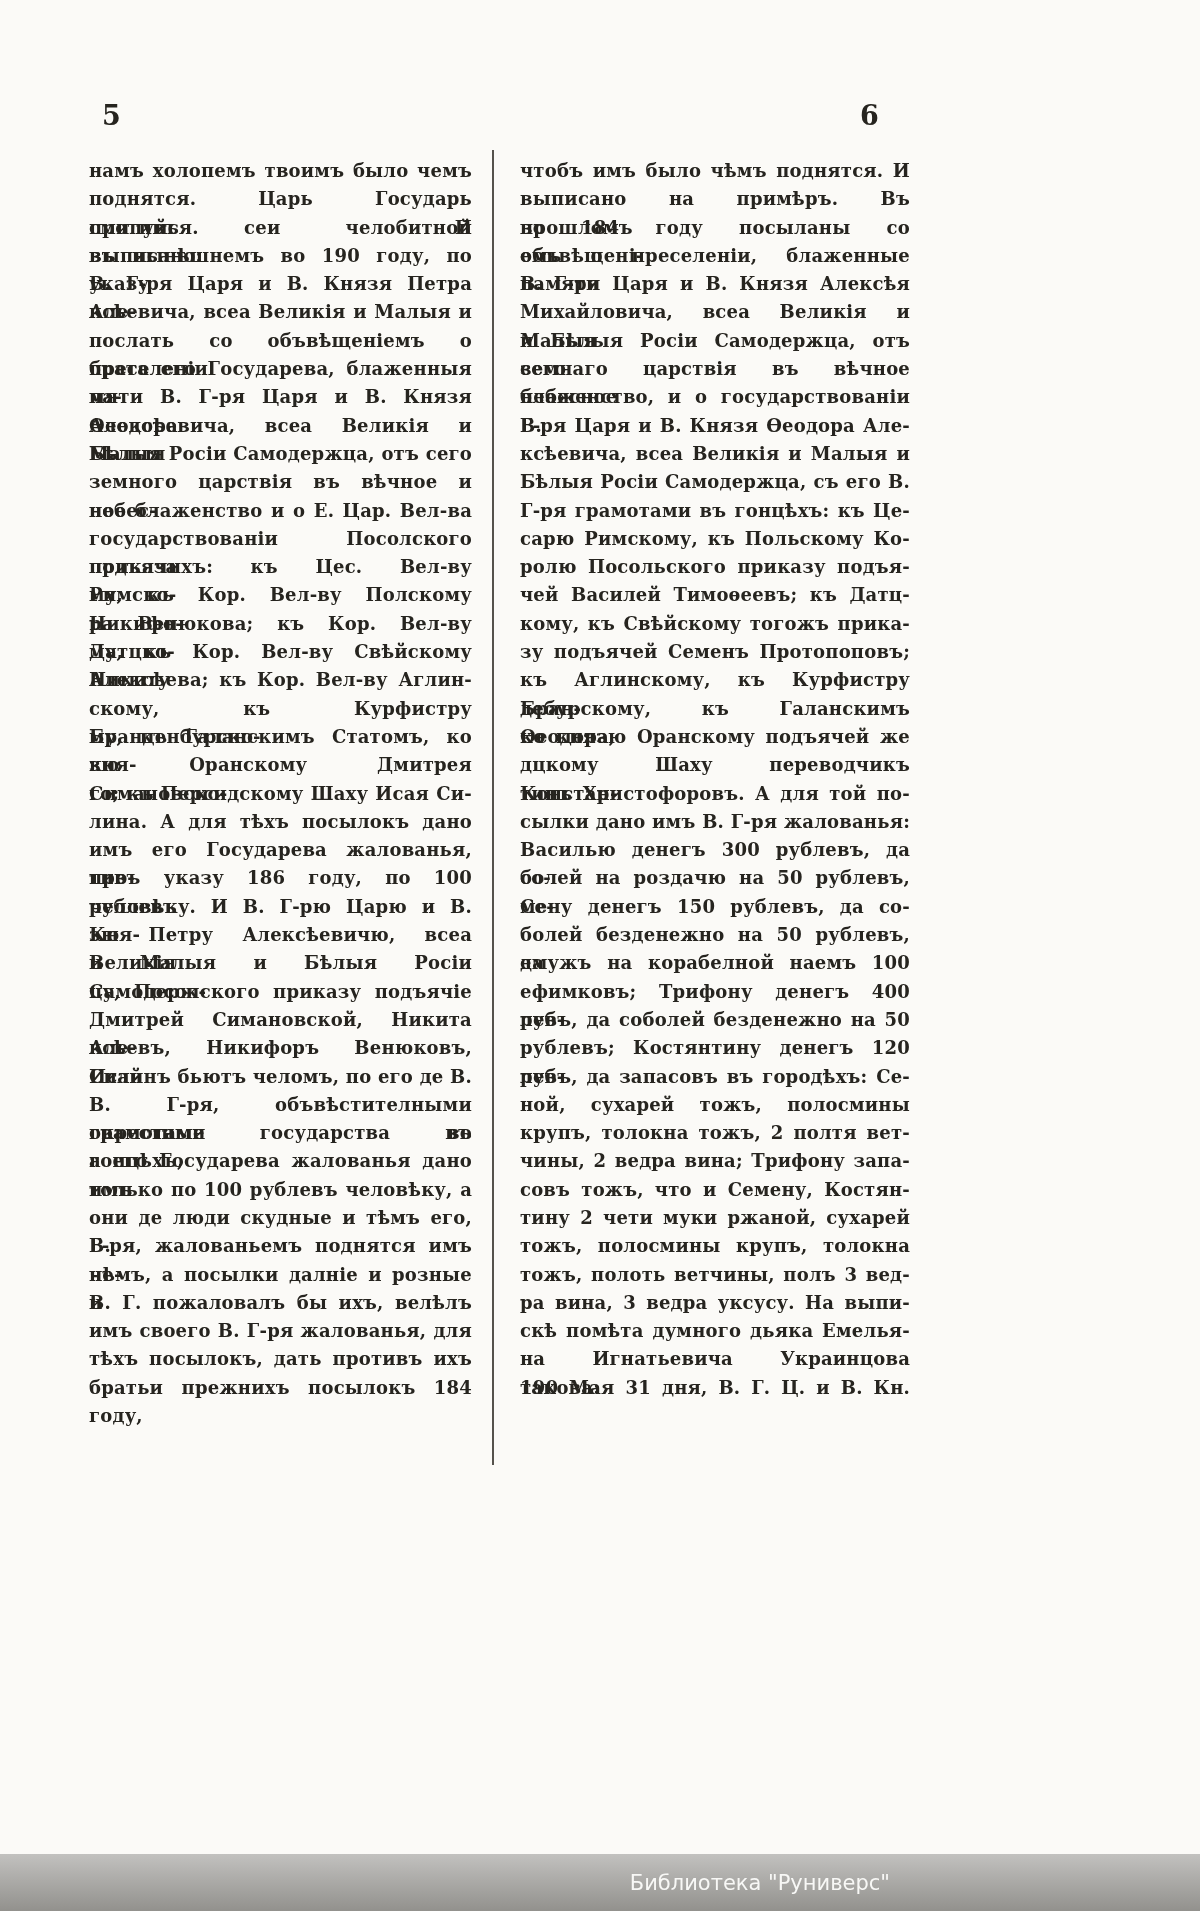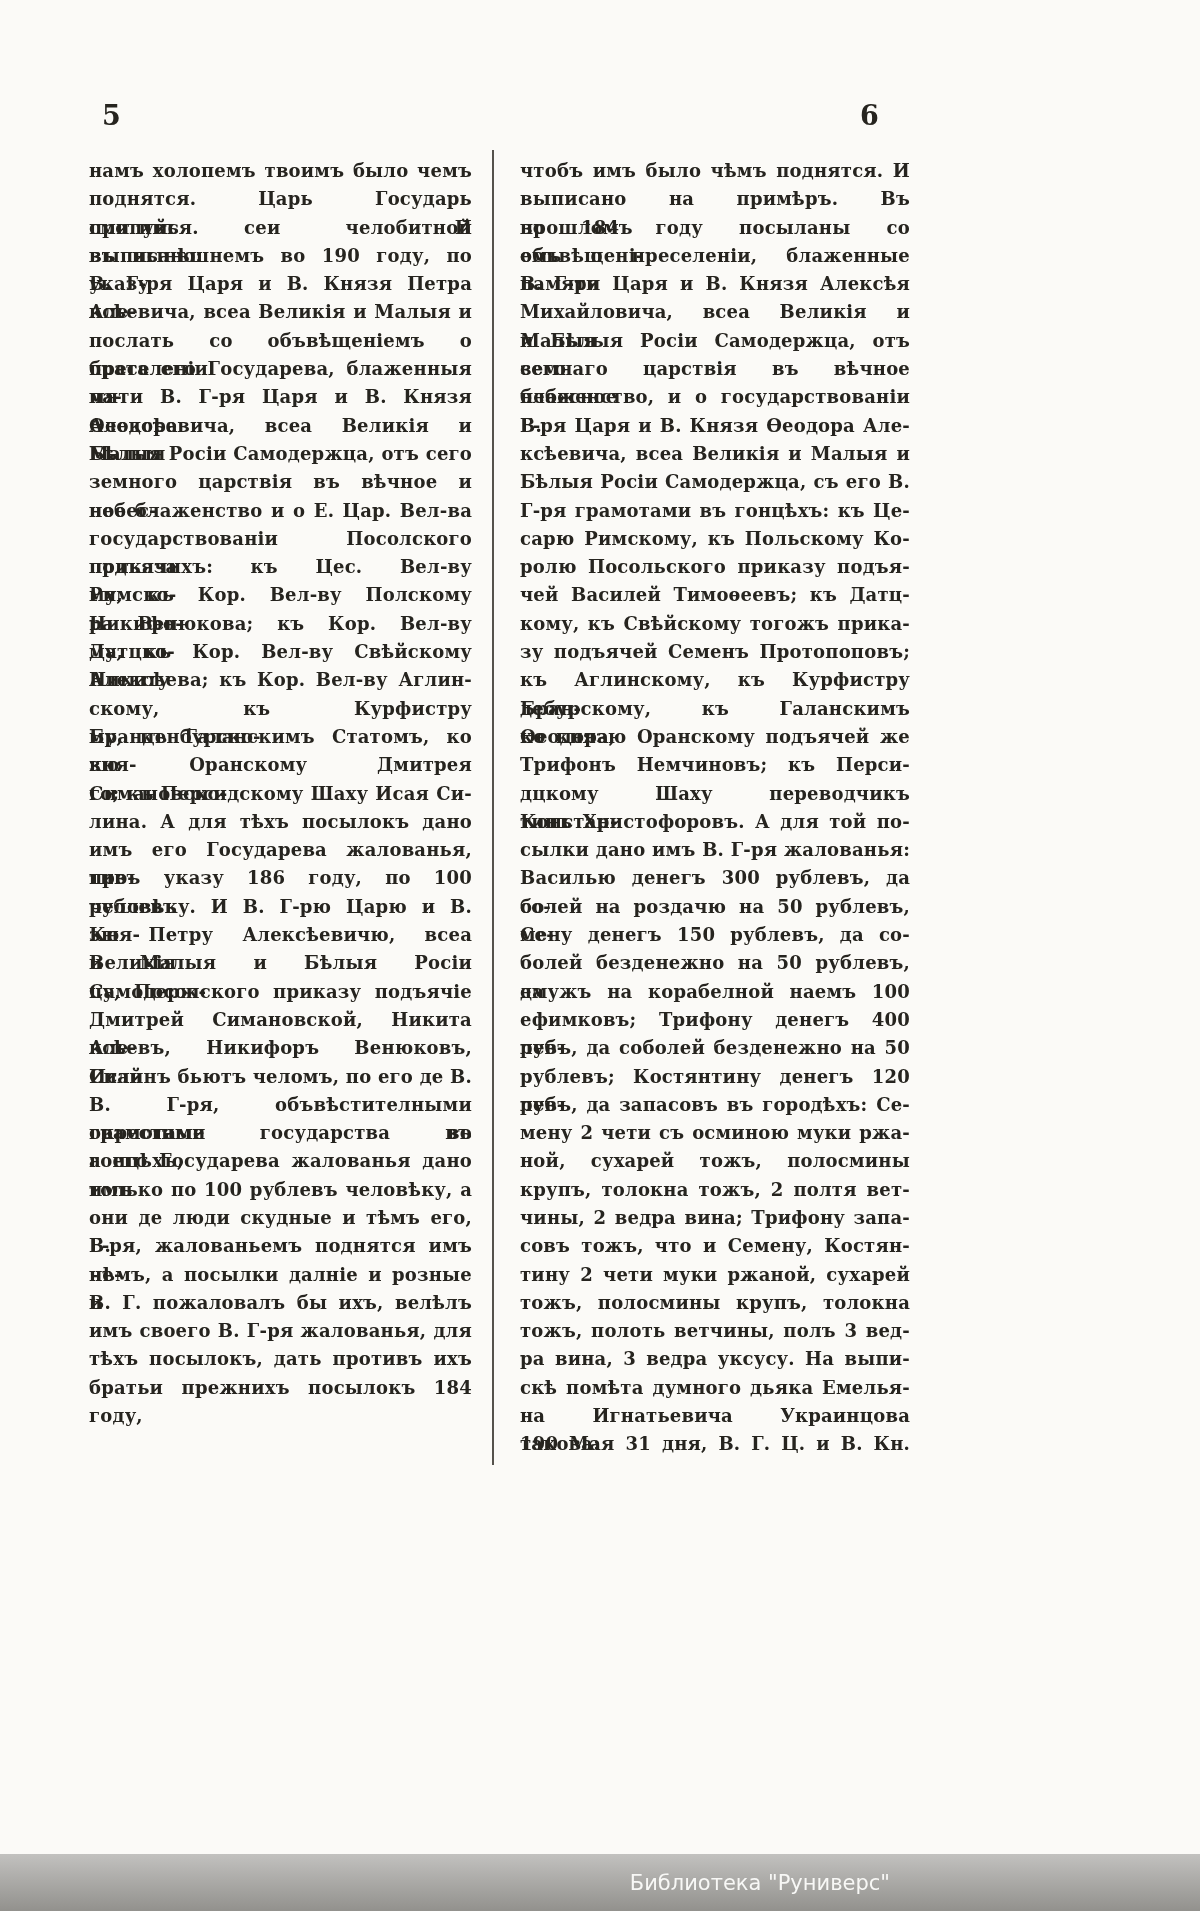--- a/index.html
+++ b/index.html
@@ -120,34 +120,32 @@
       <div class="text-line">Бѣлыя Росіи Самодержца, съ его В.</div>
       <div class="text-line">Г-ря грамотами въ гонцѣхъ: къ Це-</div>
       <div class="text-line">сарю Римскому, къ Польскому Ко-</div>
       <div class="text-line">ролю Посольского приказу подъя-</div>
       <div class="text-line">чей Василей Тимоѳеевъ; къ Датц-</div>
       <div class="text-line">кому, къ Свѣйскому тогожъ прика-</div>
       <div class="text-line">зу подъячей Семенъ Протопоповъ;</div>
       <div class="text-line">къ Аглинскому, къ Курфистру Бран-</div>
       <div class="text-line">дебурскому, къ Галанскимъ Ѳеодора,</div>
       <div class="text-line">ко князю Оранскому подъячей же</div>
-      <div class="text-line">Трифонъ Немчиновъ; къ Перси-</div>
       <div class="text-line">дцкому Шаху переводчикъ Констан-</div>
       <div class="text-line">тинъ Христофоровъ. А для той по-</div>
       <div class="text-line">сылки дано имъ В. Г-ря жалованья:</div>
       <div class="text-line">Василью денегъ 300 рублевъ, да со-</div>
       <div class="text-line">болей на роздачю на 50 рублевъ, Се-</div>
       <div class="text-line">мену денегъ 150 рублевъ, да со-</div>
       <div class="text-line">болей безденежно на 50 рублевъ, да</div>
       <div class="text-line">емужъ на корабелной наемъ 100</div>
       <div class="text-line">ефимковъ; Трифону денегъ 400 руб-</div>
       <div class="text-line">левъ, да соболей безденежно на 50</div>
       <div class="text-line">рублевъ; Костянтину денегъ 120 руб-</div>
       <div class="text-line">левъ, да запасовъ въ городѣхъ: Се-</div>
-      <div class="text-line">мену 2 чети съ осминою муки ржа-</div>
       <div class="text-line">ной, сухарей тожъ, полосмины</div>
       <div class="text-line">крупъ, толокна тожъ, 2 полтя вет-</div>
       <div class="text-line">чины, 2 ведра вина; Трифону запа-</div>
       <div class="text-line">совъ тожъ, что и Семену, Костян-</div>
       <div class="text-line">тину 2 чети муки ржаной, сухарей</div>
       <div class="text-line">тожъ, полосмины крупъ, толокна</div>
       <div class="text-line">тожъ, полоть ветчины, полъ 3 вед-</div>
       <div class="text-line">ра вина, 3 ведра уксусу. На выпи-</div>
       <div class="text-line">скѣ помѣта думного дьяка Емелья-</div>
       <div class="text-line">на Игнатьевича Украинцова такова:</div>

